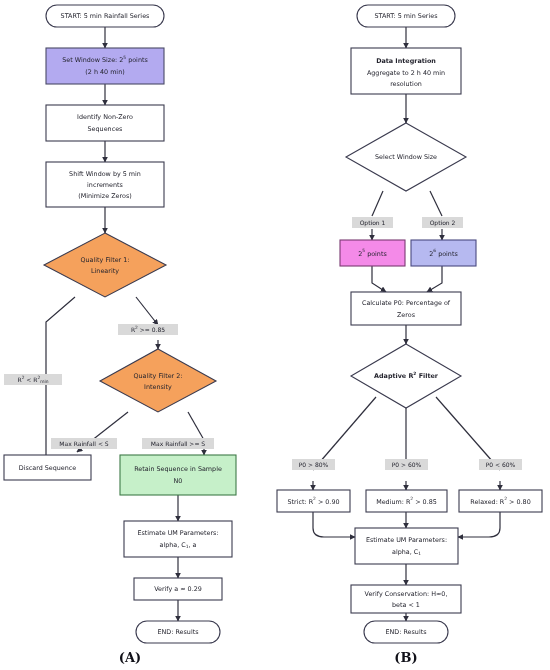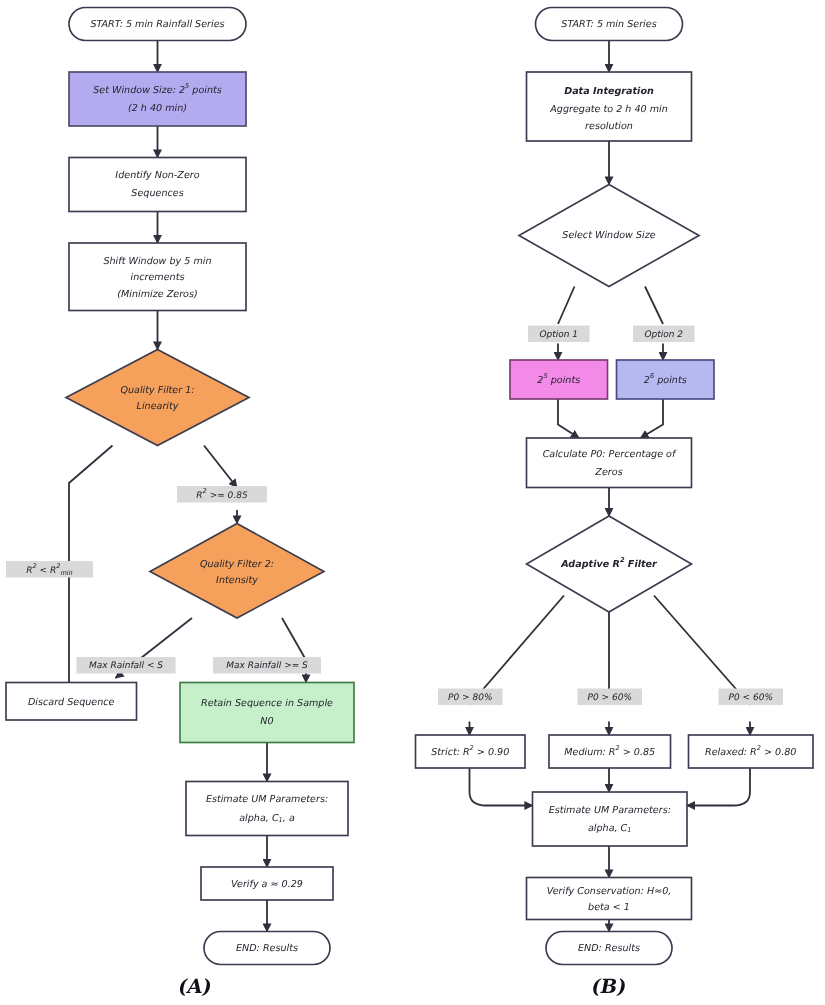--- a/index.html
+++ b/index.html
@@ -12,21 +12,20 @@
     height: 670px;
     font-family: "DejaVu Sans", sans-serif;
     position: relative;
     overflow: hidden;
   }
   #figure {
     position: absolute;
     left: 0; top: 0;
     width: 550px;
     height: 670px;
-    font-style: italic;
   }
   svg.flow {
     position: absolute;
     left: 0; top: 0;
     width: 550px;
     height: 670px;
   }
   .node-rect {
     fill: #ffffff;
     stroke: #3b3b4f;

